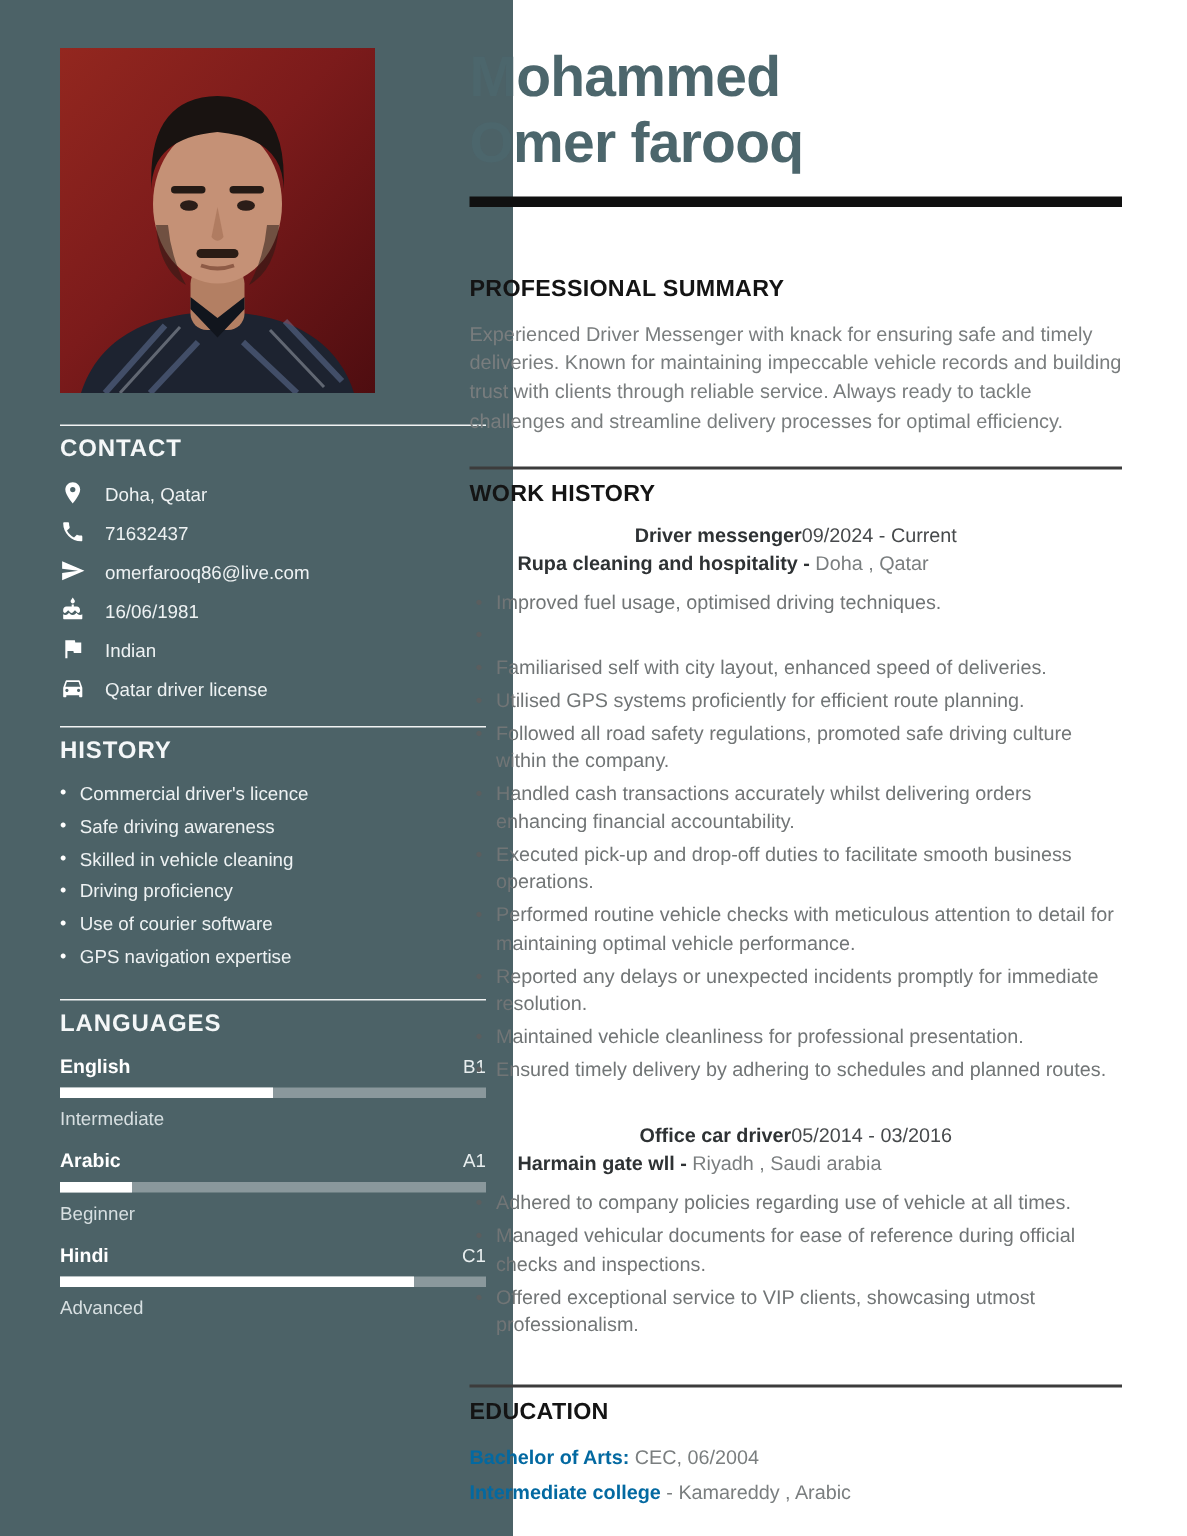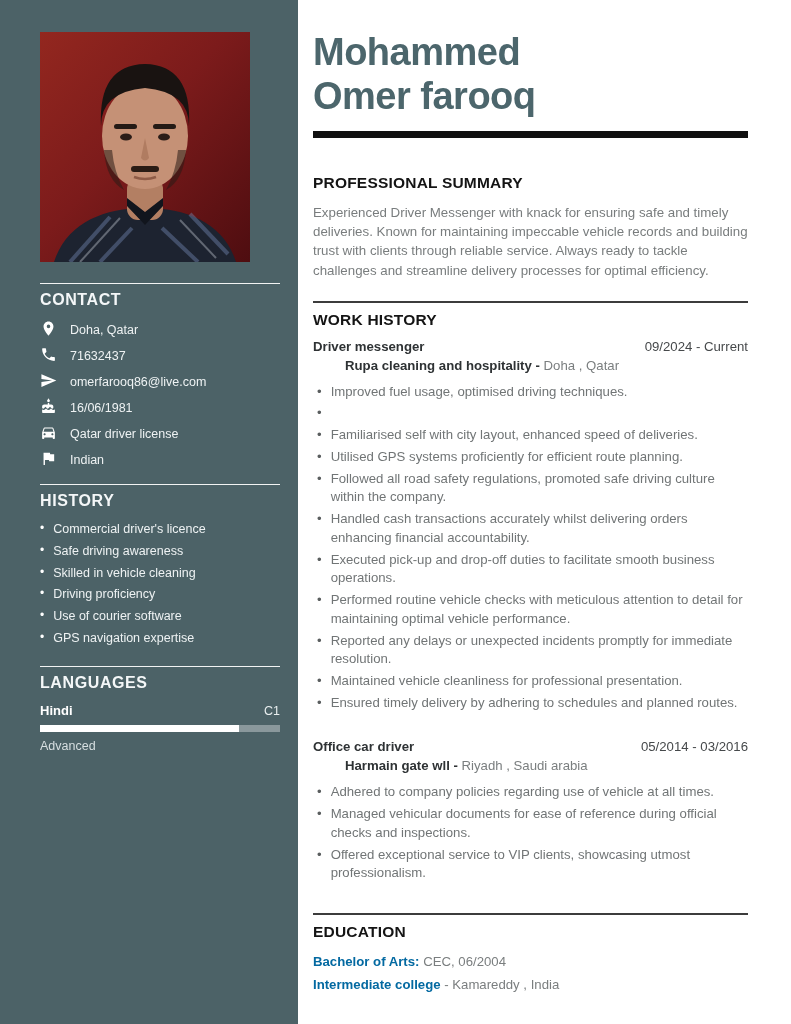--- a/index.html
+++ b/index.html
@@ -3,21 +3,21 @@
 <meta charset="utf-8">
 <style>
   * { margin:0; padding:0; box-sizing:border-box; }
   html,body { background:#ffffff; }
   .page {
     position:relative; width:791px; height:1024px; background:#ffffff;
     font-family:"Liberation Sans", sans-serif; overflow:hidden;
   }
   
   .sidebar {
-    position:absolute; left:0; top:0; bottom:0; width:298px;
+    position:absolute; left:0; top:0; bottom:0; width:342px;
     background:#4c6267; color:#eef2f3; padding:32px 18px 0 40px;
   }
   .photo-frame { width:210px; height:230px; overflow:hidden; }
   .photo-frame svg { display:block; width:100%; height:100%; }
   .side-rule { border-top:1.5px solid rgba(255,255,255,.92); margin-bottom:7px; }
   .side-heading { font-size:16px; font-weight:bold; letter-spacing:.6px; color:#f4f7f8; margin-bottom:11px; }
   .side-section { margin-top:21px; }
   .c-item { display:flex; align-items:flex-end; gap:13px; margin-bottom:9px; font-size:12.5px; }
   .ci-icon { width:17px; height:17px; flex:0 0 17px; color:#ffffff; }
   .ci-icon svg { width:17px; height:17px; display:block; fill:currentColor; }
@@ -29,26 +29,26 @@
   .lang-name { font-weight:bold; color:#ffffff; }
   .lang-code { color:#e8eeef; font-size:12.5px; }
   .lang-track { margin-top:7px; height:7px; width:100%; background:rgba(255,255,255,.35); }
   .lang-fill { height:100%; background:#ffffff; }
   .lang-label { margin-top:7px; font-size:12.5px; color:#d7dfe1; }
   
   .main { position:absolute; left:290px; right:0; top:0; bottom:0; padding:30px 43px 0 23px; }
   .name { font-size:38px; font-weight:bold; color:#4c666c; line-height:1.16; letter-spacing:-.5px; }
   .black-bar { height:7px; background:#101010; margin-top:13px; }
   .main-heading { font-size:15.5px; font-weight:bold; color:#141414; letter-spacing:.2px; }
-  .summary-block { margin-top:36px; }
+  .summary-block { margin-top:46px; }
   .summary-text { margin-top:11px; font-size:13.3px; line-height:1.44; color:#797d7e; }
   .main-rule { border-top:2px solid #3c3c3c; margin-top:21px; margin-bottom:8px; }
   .job { margin-top:10px; }
   .job + .job { margin-top:27px; }
-  .job-head { display:flex; justify-content:space-between; align-items:baseline; font-size:13.2px; }
+  .job-head { display:flex; justify-content:center; align-items:baseline; font-size:13.2px; }
   .job-title { font-weight:bold; color:#2e3234; }
   .job-dates { color:#46494b; }
   .job-sub { margin-top:4px; font-size:13.2px; color:#7a7e7f; }
   .job-company { font-weight:bold; color:#2e3234;padding-left:32px; }
   .bullets { list-style:none; margin-top:10px; }
   .bullets li { display:flex; gap:9px; font-size:13.2px; color:#717576; line-height:1.42; margin-bottom:3px; padding-left:4px; }
   .b-dot { color:#5a5e5f; }
   .edu-section { margin-top:30px; }
   .edu-line { font-size:13.2px; color:#7a7e7f; margin-top:5px; line-height:1.35; }
   .edu-line:first-of-type { margin-top:12px; }
@@ -135,33 +135,33 @@
               <svg viewBox="0 0 24 24">
                 <path d="M12 6c1.1 0 2-.9 2-2 0-.4-.1-.7-.3-1L12 .5 10.3 3c-.2.3-.3.6-.3 1 0 1.1.9 2 2 2zm4.6 9.9l-1.1-1.1-1.1 1.1c-1.3 1.3-3.6 1.3-4.9 0l-1-1.1-1.1 1.1c-.6.6-1.5 1-2.4 1-.7 0-1.4-.2-2-.6V20c0 .6.4 1 1 1h16c.6 0 1-.4 1-1v-3.7c-.6.4-1.3.6-2 .6-.9 0-1.8-.4-2.4-1zM18 9h-5V7h-2v2H6c-1.7 0-3 1.3-3 3v1.5C3 14.3 3.7 15 4.5 15c.4 0 .8-.2 1.1-.4l2.1-2.1 2.1 2.1c.6.6 1.6.6 2.2 0l2.1-2.1 2.1 2.1c.3.3.7.4 1.1.4.8 0 1.5-.7 1.5-1.5V12c0-1.7-1.3-3-3-3z"></path>
               </svg>
             </span>
             <span>16/06/1981</span>
           </div>
 
           <div class="c-item">
             <span class="ci-icon">
               <svg viewBox="0 0 24 24">
+                <path d="M14.4 6L14 4H5v17h2v-7h5.6l.4 2h7V6z"></path>
+              </svg>
+            </span>
+            <span>Indian</span>
+          </div>
+
+          <div class="c-item">
+            <span class="ci-icon">
+              <svg viewBox="0 0 24 24">
                 <path d="M18.9 6c-.2-.6-.8-1-1.4-1H6.5c-.6 0-1.2.4-1.4 1L3 12v8c0 .6.4 1 1 1h1c.6 0 1-.4 1-1v-1h12v1c0 .6.4 1 1 1h1c.6 0 1-.4 1-1v-8l-2.1-6zM6.5 16c-.8 0-1.5-.7-1.5-1.5S5.7 13 6.5 13s1.5.7 1.5 1.5S7.3 16 6.5 16zm11 0c-.8 0-1.5-.7-1.5-1.5s.7-1.5 1.5-1.5 1.5.7 1.5 1.5-.7 1.5-1.5 1.5zM5 11l1.5-4.5h11L19 11H5z"></path>
               </svg>
             </span>
             <span>Qatar driver license</span>
-          </div>
-
-          <div class="c-item">
-            <span class="ci-icon">
-              <svg viewBox="0 0 24 24">
-                <path d="M14.4 6L14 4H5v17h2v-7h5.6l.4 2h7V6z"></path>
-              </svg>
-            </span>
-            <span>Indian</span>
           </div>
         </div>
     </section>
 
     <section class="side-section" style="margin-top:17px;">
       <div class="side-rule"></div>
       <h2 class="side-heading">HISTORY</h2>
       <ul class="skill-list">
 
           <li>
@@ -194,21 +194,41 @@
             <span>GPS navigation expertise</span>
           </li>
         </ul>
     </section>
 
     <section class="side-section" style="margin-top:20px;">
       <div class="side-rule"></div>
       <h2 class="side-heading">LANGUAGES</h2>
       <div>
 
-
+          <div class="lang">
+            <div class="lang-top">
+              <span class="lang-name">English</span>
+              <span class="lang-code">B1</span>
+            </div>
+            <div class="lang-track">
+              <div class="lang-fill" style="width: 50%;"></div>
+            </div>
+            <div class="lang-label">Intermediate</div>
+          </div>
+
+          <div class="lang">
+            <div class="lang-top">
+              <span class="lang-name">Arabic</span>
+              <span class="lang-code">A1</span>
+            </div>
+            <div class="lang-track">
+              <div class="lang-fill" style="width: 17%;"></div>
+            </div>
+            <div class="lang-label">Beginner</div>
+          </div>
 
           <div class="lang">
             <div class="lang-top">
               <span class="lang-name">Hindi</span>
               <span class="lang-code">C1</span>
             </div>
             <div class="lang-track">
               <div class="lang-fill" style="width: 83%;"></div>
             </div>
             <div class="lang-label">Advanced</div>
@@ -333,19 +353,19 @@
     <section class="edu-section">
       <div class="main-rule"></div>
       <h2 class="main-heading">EDUCATION</h2>
       <div>
 
           <div class="edu-line">
             <span class="edu-bold">Bachelor of Arts:</span><span> CEC, 06/2004</span>
           </div>
 
           <div class="edu-line">
-            <span class="edu-bold">Intermediate college</span><span> - Kamareddy , India</span>
+            <span class="edu-bold">Intermediate college</span><span> - Kamareddy , Arabic</span>
           </div>
         </div>
     </section>
 
   </main>
 </div>
 
 </body></html>

